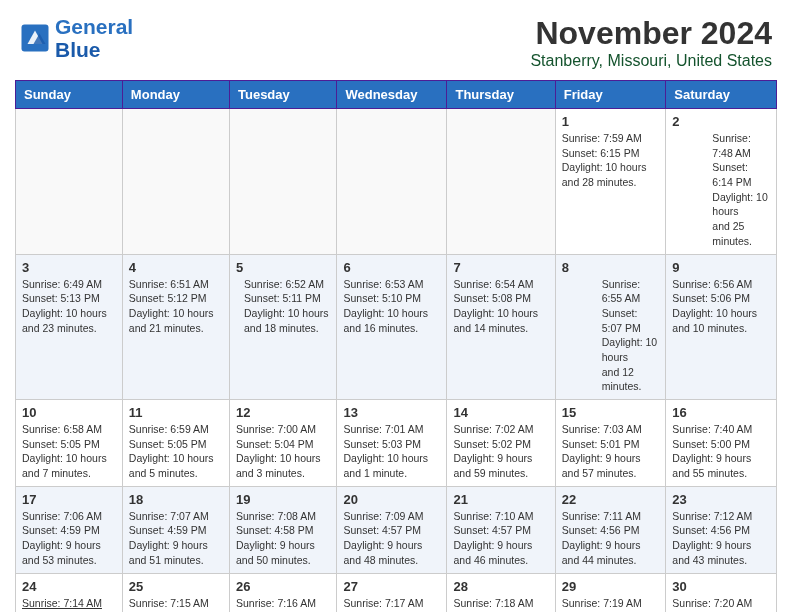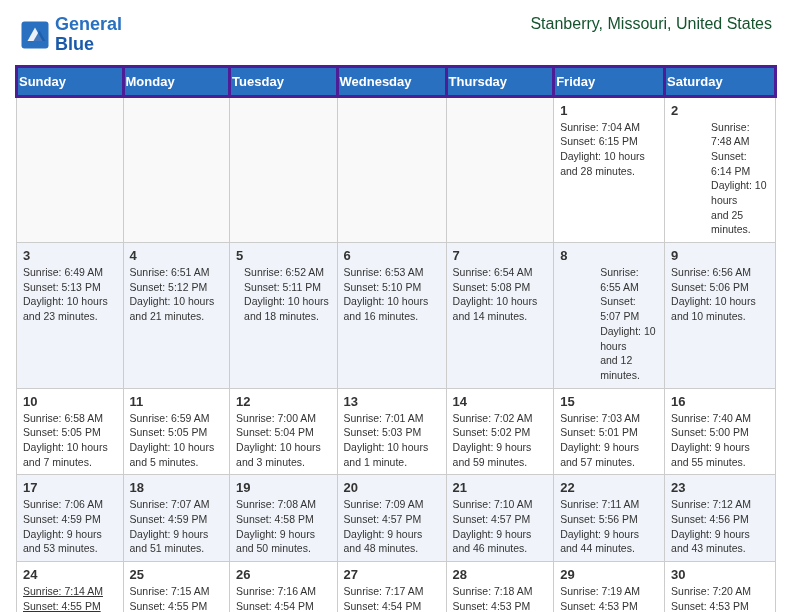--- a/index.html
+++ b/index.html
@@ -12,21 +12,21 @@
       padding: 15px 20px 5px 20px;
     }
     
     .logo {
       display: flex;
       align-items: center;
       gap: 5px;
     }
     
     .logo-text {
-      font-size: 18px;
+      font-size: 21px;
       font-weight: bold;
       color: #333;
       line-height: 1.1;
     }
     
     .logo-text span { color: #2970c0; }
     
     .logo-icon {
       width: 30px;
       height: 30px;
@@ -49,24 +49,24 @@
     
     .calendar {
       margin: 5px 15px 10px 15px;
       border-collapse: collapse;
       width: calc(100% - 30px);
     }
     
     .calendar th {
       background-color: #2970c0;
       color: #fff;
-      padding: 6px 1px;
+      padding: 6px 8px;
       text-align: left;
       font-size: 13px;
-      border: 3px solid #4c1d95;
+      border: 1px solid #4c1d95;
     }
     
     .calendar td {
       border: 1px solid #ccc;
       padding: 5px 6px;
       vertical-align: top;
       font-size: 11px;
       color: #333;
       height: 85px;
       width: 113px;
@@ -102,20 +102,21 @@
       <rect x="2" y="2" width="36" height="36" rx="4" fill="#2970c0"></rect>
       <polygon points="10,28 20,10 30,28" fill="white" opacity="0.9"></polygon>
       <polygon points="18,28 26,14 34,28" fill="#1a5aaa" opacity="0.8"></polygon>
     </svg>
     <div class="logo-text">
       <div><span>General</span></div>
       <div><span style="color:#1a5aaa;">Blue</span></div>
     </div>
   </div>
   <div class="title-block">
+    <div class="main-title">November 2024</div>
     <div class="subtitle">Stanberry, Missouri, United States</div>
   </div>
 </div>
 
 <table class="calendar">
   <thead>
     <tr id="weekday-header">
     <th>Sunday</th>
         <th>Monday</th>
         <th>Tuesday</th>
@@ -127,21 +128,21 @@
   </thead>
   <tbody id="calendar-body">
   <tr>
         <td class="empty"></td>
         <td class="empty"></td>
         <td class="empty"></td>
         <td class="empty"></td>
         <td class="empty"></td>
         <td>
           <span class="day-num">1</span>
-          <div class="day-info" style="white-space: pre-line;">Sunrise: 7:04 AM
+          <div class="day-info" style="white-space: pre-line;">Sunrise: 7:59 AM
 Sunset: 6:15 PM
 Daylight: 10 hours
 and 28 minutes.</div>
         </td>
         <td>
           <span class="day-num">2</span>
           <div class="day-info" style="white-space: pre-line; margin-left: 40px;">Sunrise: 7:48 AM
 Sunset: 6:14 PM
 Daylight: 10 hours
 and 25 minutes.</div>
@@ -281,21 +282,21 @@
         <td>
           <span class="day-num">21</span>
           <div class="day-info" style="white-space: pre-line;">Sunrise: 7:10 AM
 Sunset: 4:57 PM
 Daylight: 9 hours
 and 46 minutes.</div>
         </td>
         <td>
           <span class="day-num">22</span>
           <div class="day-info" style="white-space: pre-line;">Sunrise: 7:11 AM
-Sunset: 5:56 PM
+Sunset: 4:56 PM
 Daylight: 9 hours
 and 44 minutes.</div>
         </td>
         <td>
           <span class="day-num">23</span>
           <div class="day-info" style="white-space: pre-line;">Sunrise: 7:12 AM
 Sunset: 4:56 PM
 Daylight: 9 hours
 and 43 minutes.</div>
         </td>

